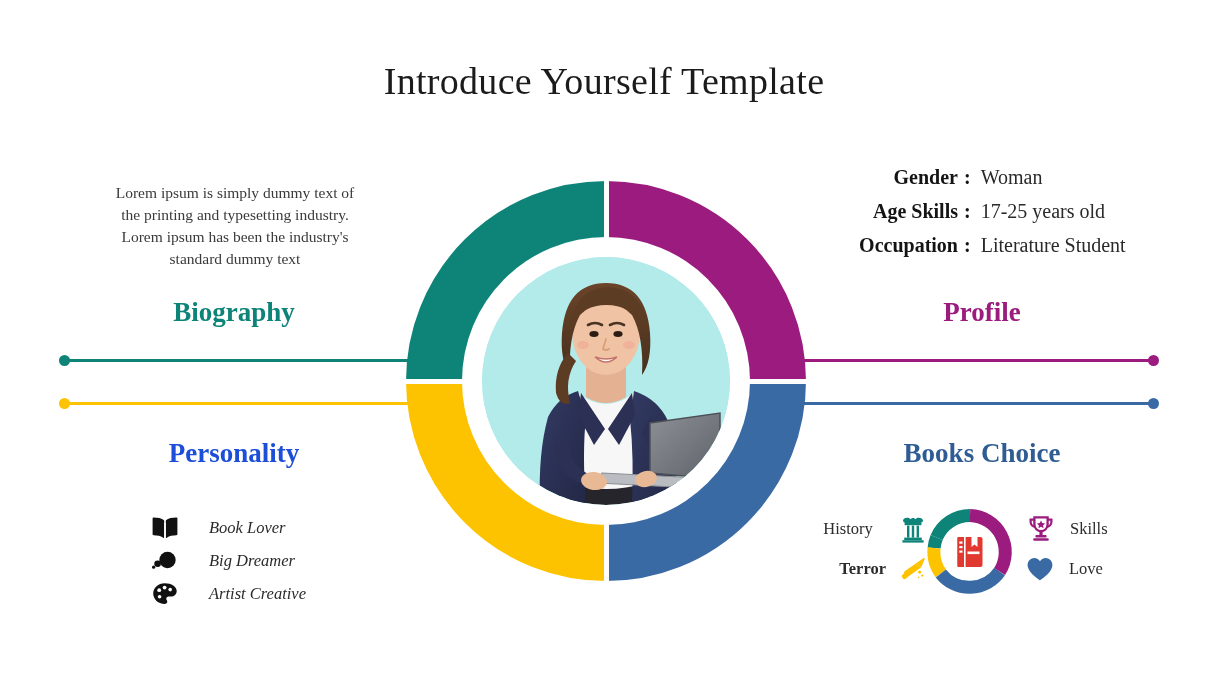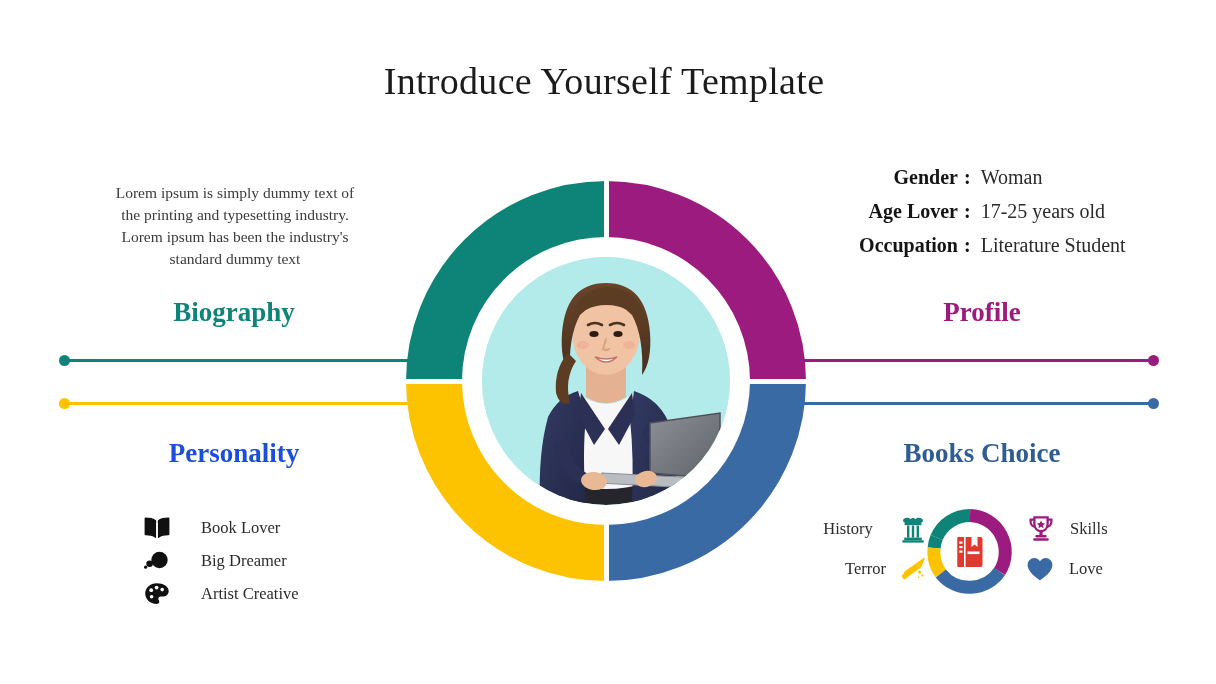--- a/index.html
+++ b/index.html
@@ -171,23 +171,24 @@
     color: #141414;
   }
   .profile-value {
     color: #2a2a2a;
     white-space: nowrap;
   }
 
   
   #personality-list {
     position: absolute;
-    left: 144px;
+    left: 152px;
     top: 512px;
     width: 300px;
+    font-style: italic;
   }
   .personality-row {
     display: flex;
     align-items: center;
     height: 32px;
     margin-bottom: 1px;
   }
   .personality-icon {
     width: 34px;
     flex: 0 0 34px;
@@ -225,21 +226,21 @@
     width: 30px;
     height: 30px;
     display: flex;
     align-items: center;
     justify-content: center;
   }
   #book-item-history { left: 8px; top: 7px; }
   #book-item-history .book-label { width: 76px; text-align: center; }
   #book-item-history .book-icon { margin-left: 12px; }
   #book-item-terror { left: 8px; top: 47px; }
-  #book-item-terror .book-label { width: 76px; text-align: right; }
+  #book-item-terror .book-label { width: 76px; text-align: right; font-weight: bold; }
   #book-item-terror .book-icon { margin-left: 12px; }
   #book-item-skills { left: 224px; top: 7px; }
   #book-item-skills .book-icon { margin-right: 14px; }
   #book-item-love { left: 223px; top: 47px; }
   #book-item-love .book-icon { margin-right: 14px; }
 
   #mini-donut {
     position: absolute;
     left: 124px;
     top: 3px;
@@ -350,21 +351,21 @@
 <p id="biography-text">Lorem ipsum is simply dummy text of the printing and typesetting industry. Lorem ipsum has been the industry's standard dummy text</p>
 <div class="section-heading" id="heading-biography">Biography</div>
 
 <div id="profile-list">
   <div class="profile-row">
     <span class="profile-label">Gender</span>
     <span class="profile-colon">:</span>
     <span class="profile-value">Woman</span>
   </div>
   <div class="profile-row">
-    <span class="profile-label">Age Lover</span>
+    <span class="profile-label">Age Skills</span>
     <span class="profile-colon">:</span>
     <span class="profile-value">17-25 years old</span>
   </div>
   <div class="profile-row">
     <span class="profile-label">Occupation</span>
     <span class="profile-colon">:</span>
     <span class="profile-value">Literature Student</span>
   </div>
 </div>
 <div class="section-heading" id="heading-profile">Profile</div>

